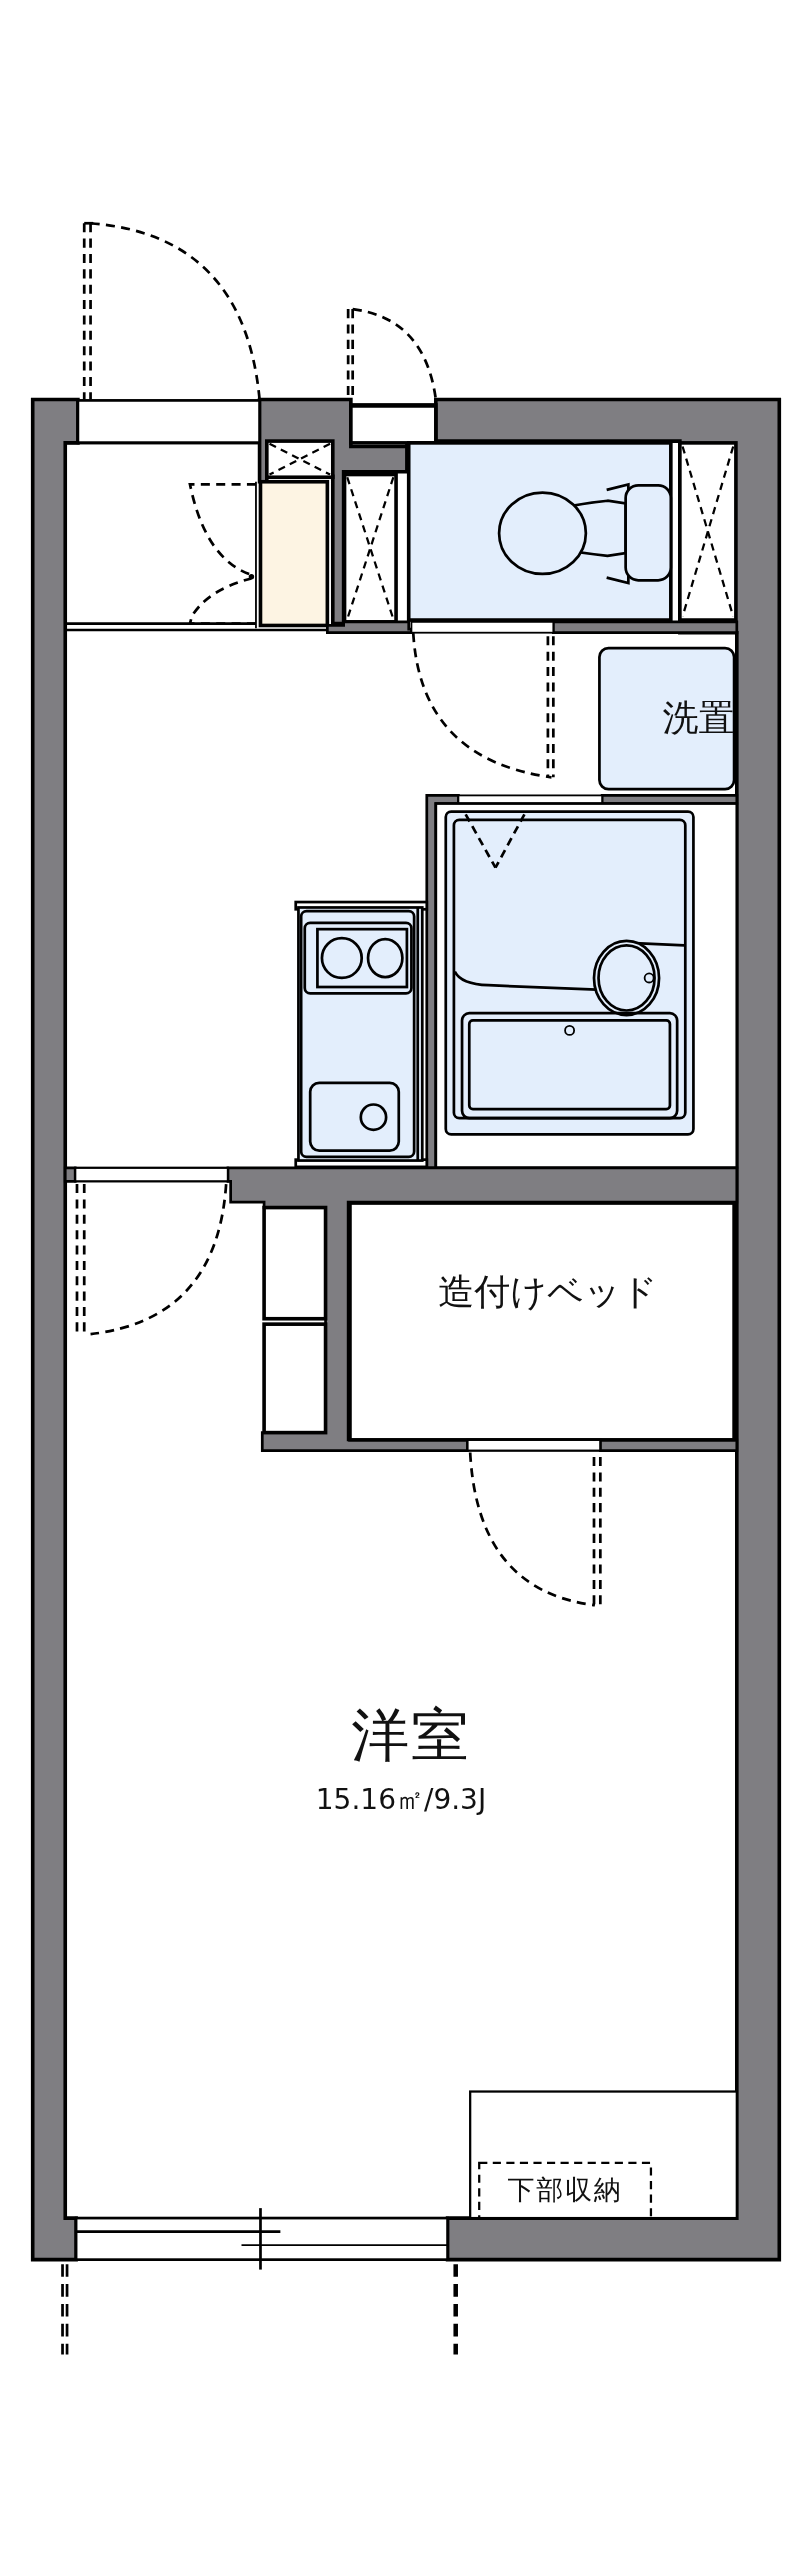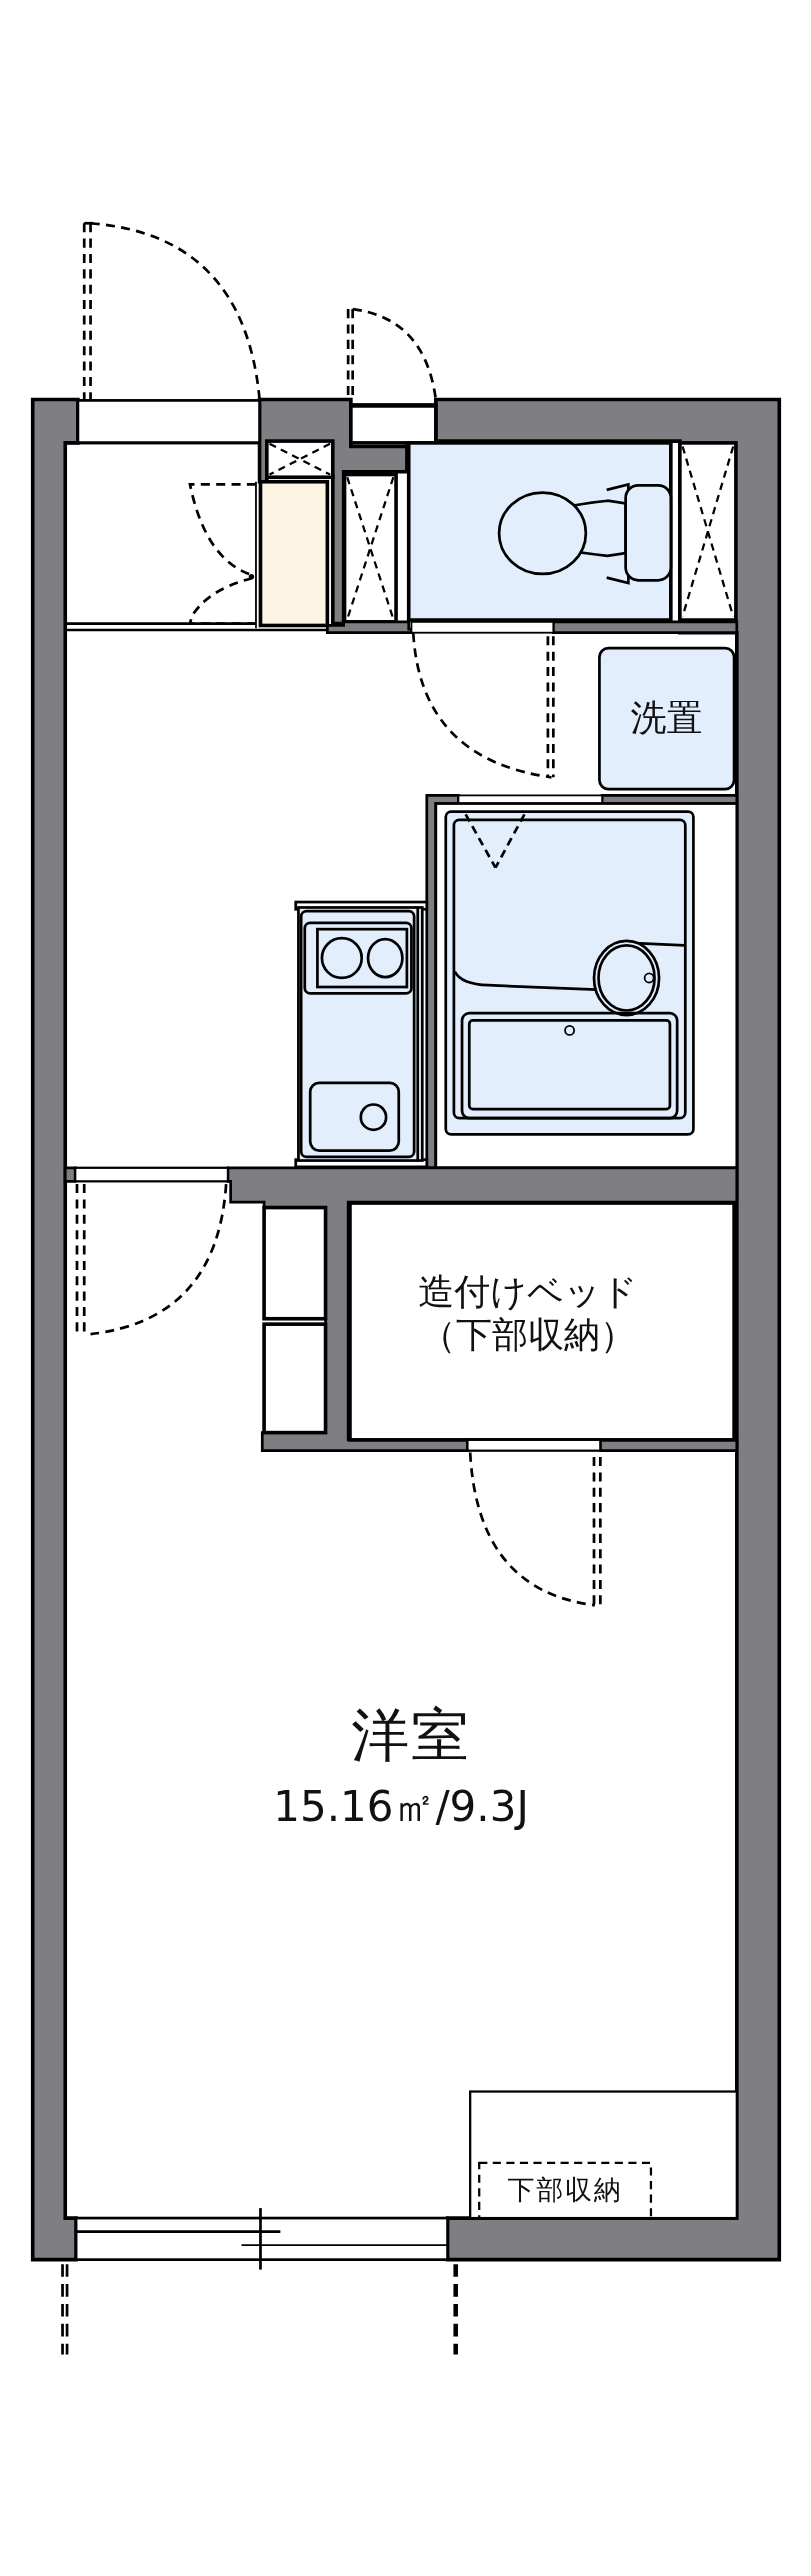--- a/index.html
+++ b/index.html
@@ -1,21 +1,21 @@
 <!DOCTYPE html>
 <html style="font-size:14.5px"><head>
 <meta charset="utf-8">
 <style>
   html, body { margin: 0; padding: 0; background: #ffffff; }
   body { width: 812px; height: 2576px; position: relative; overflow: hidden;
          font-family: "DejaVu Sans", "Liberation Sans", sans-serif; }
   #plan { position: absolute; left: 0; top: 0; width: 812px; height: 2576px; }
   .lbl { position: absolute; color: #111; text-align: center; white-space: nowrap; line-height: 1; }
   .room-name { font-size: 58px; letter-spacing: 1.8px; margin-left: 10px; }
-  .room-area { font-size: 42px; }
+  .room-area { font-size: 28px; }
   .bed-label { font-size: 36px; line-height: 1.2; }
   .wash-label { font-size: 36px; }
   .ac-label { font-size: 27px; letter-spacing: 1.8px; }
 </style>
 </head>
 <body>
 
 <svg id="plan" viewBox="0 0 898 2850" xmlns="http://www.w3.org/2000/svg">
   <g fill="none" stroke="#000" stroke-width="3">
 
@@ -187,25 +187,24 @@
       <line x1="288" y1="2443" x2="288" y2="2511" stroke-width="3"></line>
     </g>
     <g stroke-dasharray="14,8" stroke-width="3">
       <line x1="69" y1="2505" x2="69" y2="2605"></line>
       <line x1="74" y1="2505" x2="74" y2="2605"></line>
       <line x1="504" y1="2505" x2="504" y2="2605" stroke-width="5"></line>
     </g>
   </g>
 </svg>
 
-<div class="lbl wash-label" style="left:599px; top:700px; width:135px;">洗置</div>
-
-<div class="lbl bed-label" style="left:336px; top:1270px; width:384px;">
+<div class="lbl wash-label" style="left:599px; top:700px; width:135px;padding-left:32px;">洗置</div>
+
+<div class="lbl bed-label" style="left:356px; top:1270px; width:384px;">
   <div>造付けベッド</div>
-  <div>（下部収納）</div>
 </div>
 
 <div class="lbl room-name" style="left:65px; top:1706px; width:672px;">洋室</div>
 
 <div class="lbl room-area" style="left:65px; top:1786px; width:672px;">15.16㎡/9.3J</div>
 
 <div class="lbl ac-label" style="left:479px; top:2176px; width:172px;">下部収納</div>
 
 
 </body></html>

